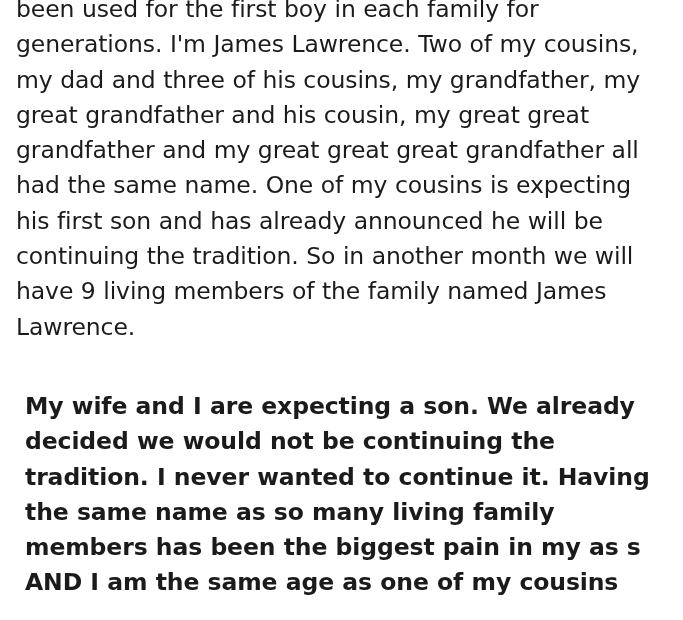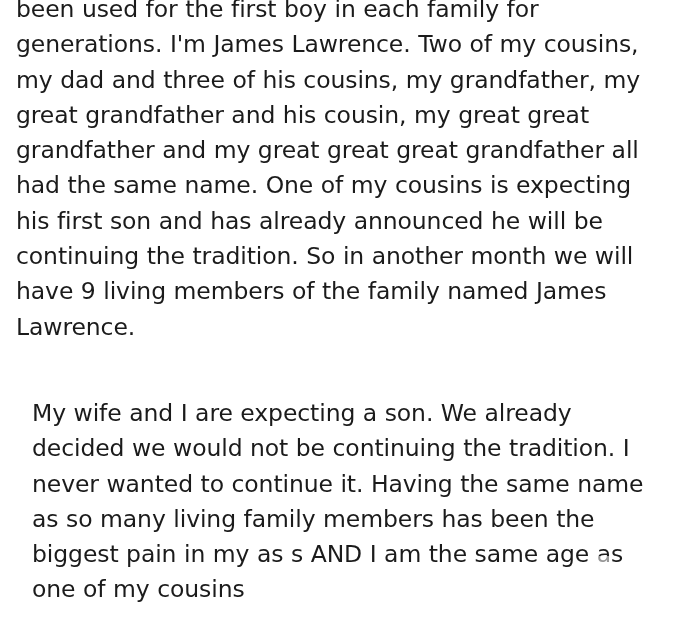--- a/index.html
+++ b/index.html
@@ -30,21 +30,22 @@
     font-weight: 400;
   }
   .para-1 {
     padding-top: 0px;
     margin: 0;
   }
   .para-gap {
     height: 35px;
   }
   .para-2 {
-    margin: 16px;
+    margin: 9px;
+    font-weight: bold;
   }
   
   .clip-top {
     margin-top: -8px;
   }
   .smudge {
     position: absolute;
     left: 596px;
     top: 564px;
     width: 16px;

